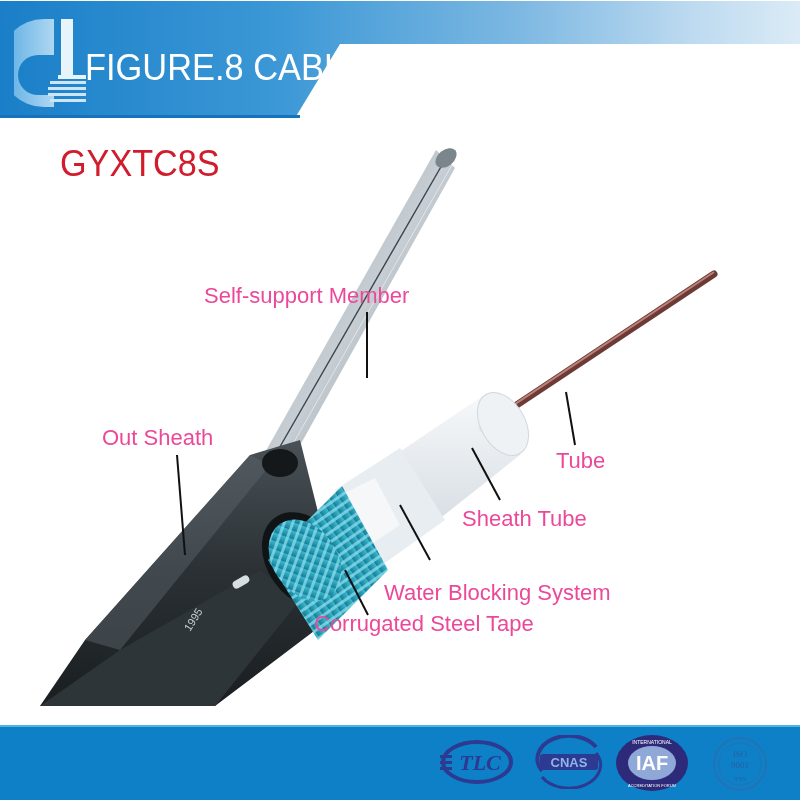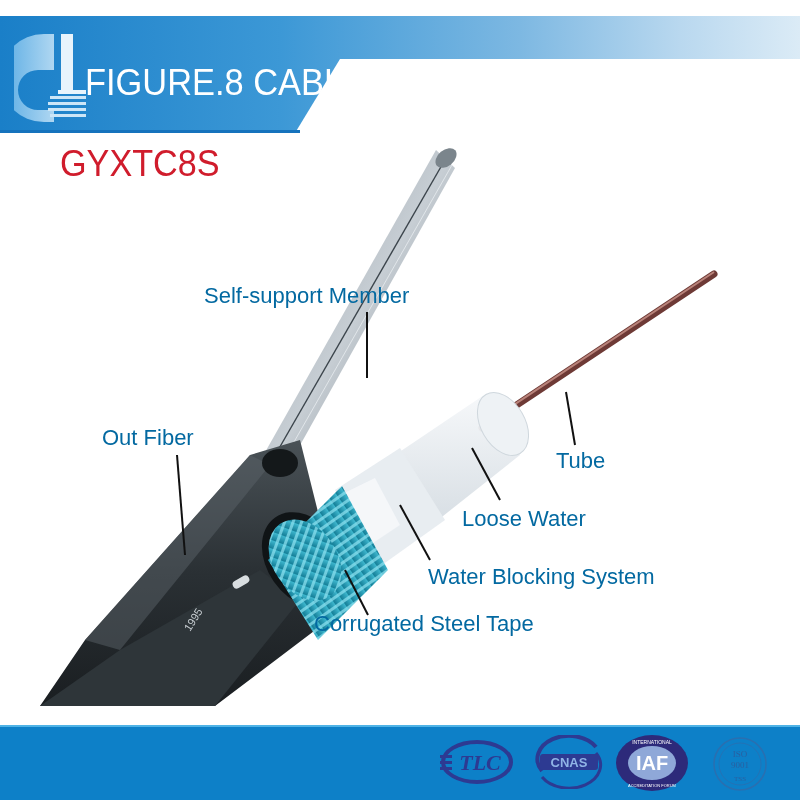--- a/index.html
+++ b/index.html
@@ -1,24 +1,24 @@
 <!DOCTYPE html>
 <html><head>
 <meta charset="utf-8">
 <style>
   html, body { margin: 0; padding: 0; }
   body { width: 800px; height: 800px; position: relative; overflow: hidden; background: #ffffff; font-family: "Liberation Sans", sans-serif; }
-  .header { position: absolute; left: 0; top: 16px; width: 800px; height: 117px; background: linear-gradient(90deg, #1a7fc8 0%, #3c98d6 35%, #7db8e2 65%, #b9d8ef 85%, #dbebf6 100%); }
+  .header { position: absolute; left: 0; top: 1px; width: 800px; height: 117px; background: linear-gradient(90deg, #1a7fc8 0%, #3c98d6 35%, #7db8e2 65%, #b9d8ef 85%, #dbebf6 100%); }
   .header-cut { position: absolute; left: 0; top: 43px; width: 800px; height: 74px; }
   .header-line { position: absolute; left: 0; top: 114px; width: 300px; height: 3px; background: #1573bd; }
   .logo { position: absolute; left: 14px; top: 14px; width: 72px; height: 92px; }
   .title { position: absolute; left: 85px; top: 46px; font-size: 37px; color: #ffffff; letter-spacing: 0px; white-space: nowrap; transform: scaleX(0.93); transform-origin: left center; }
   .model { position: absolute; left: 60px; top: 143px; font-size: 36px; color: #d01c2c; white-space: nowrap; transform: scaleX(0.95); transform-origin: left center; }
   .illustration { position: absolute; left: 0; top: 0; width: 800px; height: 720px; }
-  .label { position: absolute; font-size: 22px; color: #0369a1; white-space: nowrap; }
+  .label { position: absolute; font-size: 22px; color: #ec4899; white-space: nowrap; }
   .footer { position: absolute; left: 0; top: 725px; width: 800px; height: 75px; background: #0d80c8; border-top: 2px solid #4fb3e6; }
   .cert { position: absolute; }
 </style>
 </head>
 <body>
 
 <div class="header">
   <svg class="header-cut" viewBox="0 0 800 74" preserveAspectRatio="none">
     <polygon points="340,0 800,0 800,74 295,74" fill="#ffffff"></polygon>
   </svg>
@@ -110,24 +110,24 @@
     <line x1="367" y1="312" x2="367" y2="378"></line>
     <line x1="177" y1="455" x2="185" y2="555"></line>
     <line x1="566" y1="392" x2="575" y2="445"></line>
     <line x1="472" y1="448" x2="500" y2="500"></line>
     <line x1="400" y1="505" x2="430" y2="560"></line>
     <line x1="345" y1="570" x2="368" y2="615"></line>
   </g>
 </svg>
 
 <div class="label" style="left:204px; top:283px;">Self-support Member</div>
-<div class="label" style="left:102px; top:425px;">Out Fiber</div>
+<div class="label" style="left:102px; top:425px;">Out Sheath</div>
 <div class="label" style="left:556px; top:448px;">Tube</div>
-<div class="label" style="left:462px; top:506px;">Loose Water</div>
-<div class="label" style="left:384px; top:564px;margin-left:44px;">Water Blocking System</div>
+<div class="label" style="left:462px; top:506px;">Sheath Tube</div>
+<div class="label" style="left:384px; top:580px;">Water Blocking System</div>
 <div class="label" style="left:314px; top:611px;">Corrugated Steel Tape</div>
 
 <div class="footer">
 
   <svg class="cert" style="left:440px; top:10px;" width="75" height="50" viewBox="0 0 75 50">
     <ellipse cx="37" cy="25" rx="34" ry="20" fill="none" stroke="#2d3a92" stroke-width="4"></ellipse>
     <rect x="0" y="18" width="12" height="3" fill="#2d3a92"></rect>
     <rect x="0" y="24" width="12" height="3" fill="#2d3a92"></rect>
     <rect x="0" y="30" width="12" height="3" fill="#2d3a92"></rect>
     <text x="40" y="33" text-anchor="middle" font-family="Liberation Serif, serif" font-style="italic" font-weight="bold" font-size="22" fill="#2d3a92">TLC</text>

